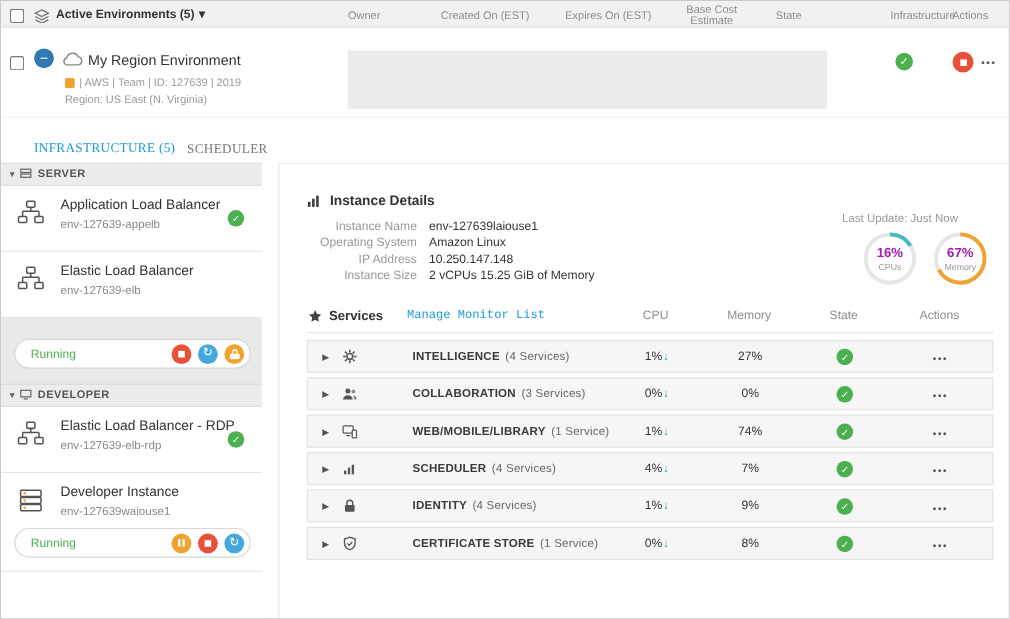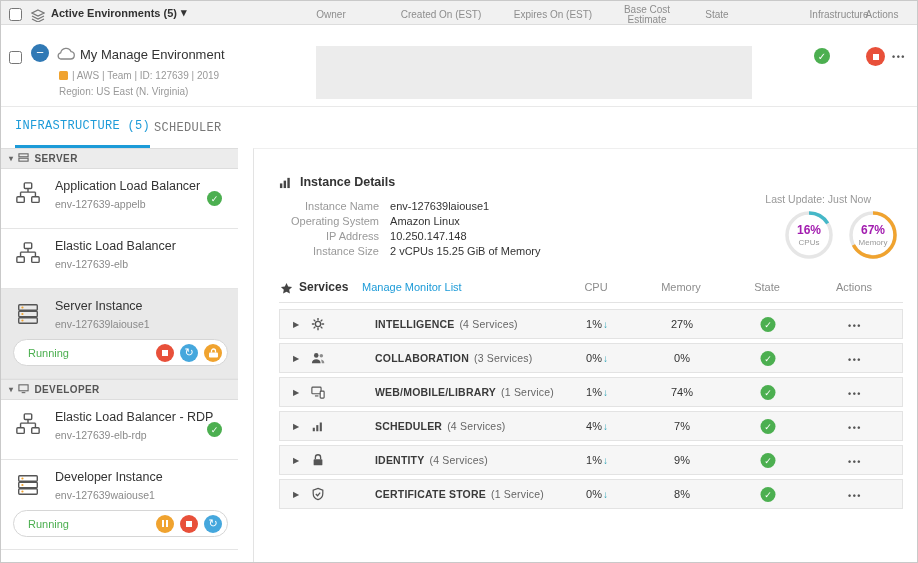--- a/index.html
+++ b/index.html
@@ -30,21 +30,21 @@
   .env-row .env-check { top:19px; }
   .round-btn { width:19px; height:19px; border-radius:50%; border:none; display:flex; align-items:center; justify-content:center; cursor:pointer; padding:0; color:#fff; }
   .round-btn.red { background:#e8503a; }
   .env-stop { position:absolute; left:865px; top:18px; }
   .stop-square { width:6px; height:6px; background:#fff; display:block; }
   .ellipsis { color:#555; font-weight:bold; letter-spacing:1.5px; font-size:9px; cursor:pointer; white-space:nowrap; }
   .env-ellipsis { position:absolute; left:891px; top:23px; }
 
   
   .tabs { position:absolute; top:106px; left:0; right:0; height:41px; background:#fff; }
-  .tab { position:absolute; top:0; height:100%; display:flex; align-items:center; font-size:12px; letter-spacing:.3px; cursor:pointer; background:none; border:none; font-family:Liberation Mono, monospace; }
+  .tab { position:absolute; top:8px; height:100%; display:flex; align-items:center; font-size:12px; letter-spacing:.3px; cursor:pointer; background:none; border:none; font-family:Liberation Serif, serif;margin-left:16px; }
   .tab.active { left:14px; color:#1d9bd8; border-bottom:3px solid #1d9bd8; }
   .tab.inactive { left:153px; color:#777; }
 
   
   .sidebar { position:absolute; left:0; top:147px; width:237px; bottom:0; background:#fff; }
   .section-header { height:21px; background:#ececec; border-top:1px solid #ddd; border-bottom:1px solid #ddd; display:flex; align-items:center; gap:5px; padding:0 8px; font-size:10px; font-weight:bold; color:#555; letter-spacing:.4px; cursor:pointer; }
   .sec-caret { font-size:8px; color:#666; }
   .side-item { position:relative; padding:10px 10px 10px 12px; border-bottom:1px solid #e5e5e5; min-height:60px; }
   .side-item.selected { background:#e9e9e9; }
   .side-item-row { display:flex; gap:12px; cursor:pointer; }
@@ -72,21 +72,21 @@
   .gauge { position:absolute; width:54px; height:54px; top:59px; }
   .gauge.cpu { left:528px; }
   .gauge.mem { left:592px; }
   .gauge-text { position:absolute; inset:0; display:flex; flex-direction:column; align-items:center; justify-content:center; }
   .gauge-val { font-size:12px; font-weight:bold; color:#a21caf; }
   .gauge-lbl { font-size:8px; color:#999; margin-top:1px; }
 
   .services-bar { position:absolute; left:25px; right:14px; top:128px; height:26px; border-bottom:1px solid #e3e3e3; }
   .services-title { position:absolute; left:20px; top:3px; font-size:12px; font-weight:bold; color:#333; }
   .services-star { position:absolute; left:1px; top:4px; }
-  .services-link { position:absolute; left:83px; top:4px; font-size:11px; color:#1d9bd8; text-decoration:none; cursor:pointer; background:none; border:none; font-family:Liberation Sans, sans-serif; }
+  .services-link { position:absolute; left:91px; top:4px; font-size:11px; color:#1d9bd8; text-decoration:none; cursor:pointer; background:none; border:none; font-family:Liberation Mono, monospace; }
   .col-h { position:absolute; top:4px; transform:translateX(-50%); font-size:11px; color:#8d8d8d; }
 
   .svc-rows { position:absolute; left:25px; right:14px; top:160px; }
   .svc-row { position:relative; height:30px; background:#f6f6f6; border:1px solid #e3e3e3; margin-bottom:4px; cursor:pointer; }
   .svc-expand { position:absolute; left:13px; top:10px; font-size:8px; color:#555; }
   .svc-icon { position:absolute; left:31px; top:7px; }
   .svc-name { position:absolute; left:53px; top:8px; font-size:10.5px; color:#3a3a3a; font-weight:bold; letter-spacing:.2px; white-space:nowrap;margin-left:42px; }
   .svc-count { font-weight:normal; color:#666; margin-left:5px; }
   .svc-cpu, .svc-mem { position:absolute; top:8px; transform:translateX(-50%); font-size:11px; color:#333; }
   .svc-cpu { left:317px; }
@@ -124,21 +124,21 @@
   </div>
 
   <div class="env-row">
     <input type="checkbox" class="cb" style="">
     <button class="collapse-btn"><span>−</span></button>
     <span class="cloud-icon">
       <svg width="22" height="15" viewBox="0 0 24 16" fill="none" stroke="#888" stroke-width="1.4">
           <path d="M6 14h11a4 4 0 0 0 .6-7.96A6 6 0 0 0 6.2 7.2 3.5 3.5 0 0 0 6 14z"></path>
         </svg>
     </span>
-    <span class="env-name">My Manage Environment</span>
+    <span class="env-name">My Region Environment</span>
     <span class="env-meta">
       <svg width="9" height="9">
           <rect width="9" height="9" rx="1.5" fill="#f0a32f"></rect>
         </svg>
       <span>| AWS | Team | ID: 127639 | 2019</span>
     </span>
     <span class="env-region">Region: US East (N. Virginia)</span>
     <span class="env-placeholder"></span>
     <span class="check c16 env-check">✓</span>
     <button class="round-btn red env-stop">
@@ -194,40 +194,20 @@
             </svg>
         </span>
         <span class="item-text">
           <span class="item-title">Elastic Load Balancer</span>
           <span class="item-id">env-127639-elb</span>
         </span>
       </div>
     </div>
 
     <div class="side-item selected">
-      <div class="side-item-row">
-        <span class="item-icon">
-          <svg width="26" height="26" viewBox="0 0 28 28">
-              <g fill="none" stroke="#555" stroke-width="1.5">
-                <rect x="4" y="4" width="20" height="6" rx="1"></rect>
-                <rect x="4" y="11" width="20" height="6" rx="1"></rect>
-                <rect x="4" y="18" width="20" height="6" rx="1"></rect>
-              </g>
-              <g fill="#f0a32f">
-                <circle cx="8" cy="7" r="1.2"></circle>
-                <circle cx="8" cy="14" r="1.2"></circle>
-                <circle cx="8" cy="21" r="1.2"></circle>
-              </g>
-            </svg>
-        </span>
-        <span class="item-text">
-          <span class="item-title">Server Instance</span>
-          <span class="item-id">env-127639laiouse1</span>
-        </span>
-      </div>
       <div class="status-pill">
         <span class="status-text">Running</span>
         <button class="pill-btn stop">
             <span class="stop-square"></span>
           </button>
         <button class="pill-btn sync">
             <span>↻</span>
           </button>
         <button class="pill-btn lock">
           <svg width="9" height="10" viewBox="0 0 9 10">

